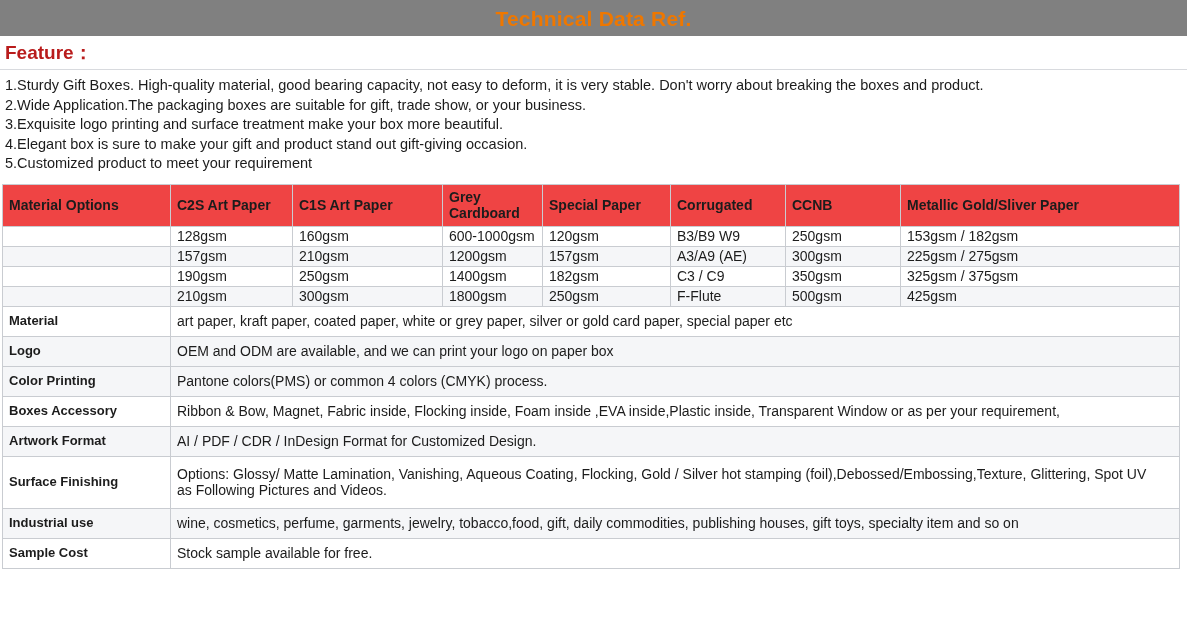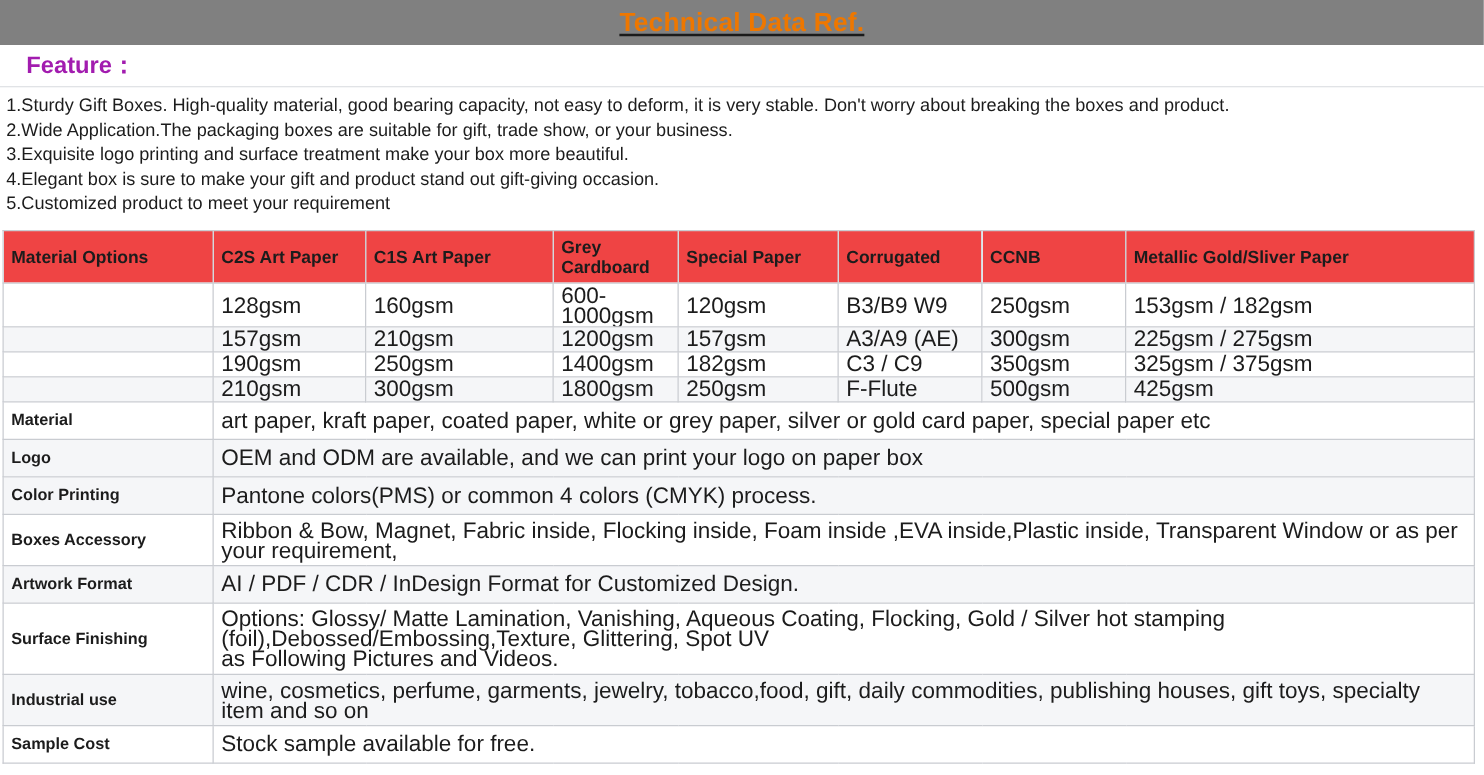--- a/index.html
+++ b/index.html
@@ -24,21 +24,20 @@
   }
 
   
   .title-bar {
     height: 36px;
     background: #808080;
     display: flex;
     align-items: center;
     justify-content: center;
     box-sizing: border-box;
-    text-decoration: underline;
   }
   .title-text {
     color: #ee7700;
     font-size: 21px;
     font-weight: bold;
     letter-spacing: 0.2px;
     line-height: 1;
   }
 
   
@@ -46,23 +45,22 @@
     height: 33px;
     display: flex;
     align-items: center;
     padding-left: 5px;
     box-sizing: border-box;
     background: #ffffff;
   }
   .feature-head-text {
     font-size: 19px;
     font-weight: bold;
-    color: #a21caf;
+    color: #b91c1c;
     line-height: 1;
-    margin-left: 16px;
   }
 
   .hr-thin {
     height: 1px;
     background: #d8dade;
     width: 1187px;
   }
 
   
   .feature-list {
@@ -84,21 +82,21 @@
   }
   table.spec {
     border-collapse: collapse;
     table-layout: fixed;
     width: 1177px;
     background: #ffffff;
   }
   table.spec td, table.spec th {
     border: 1px solid #c9ccd1;
     padding: 4px 6px;
-    font-size: 18px;
+    font-size: 14px;
     line-height: 16px;
     text-align: left;
     vertical-align: middle;
     color: #1c1c1c;
     box-sizing: border-box;
     overflow: hidden;
   }
 
   
   tr.hdr td {

